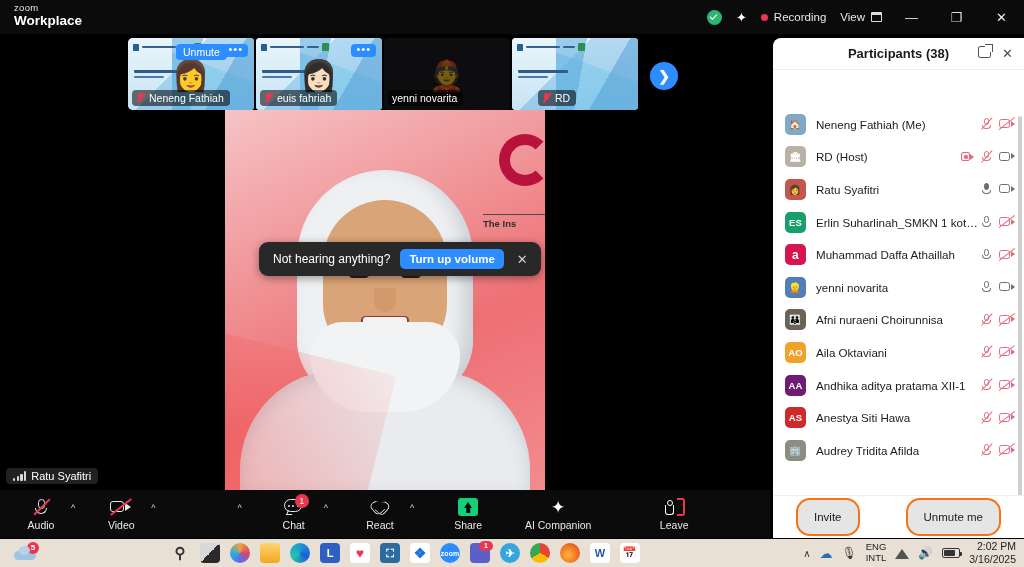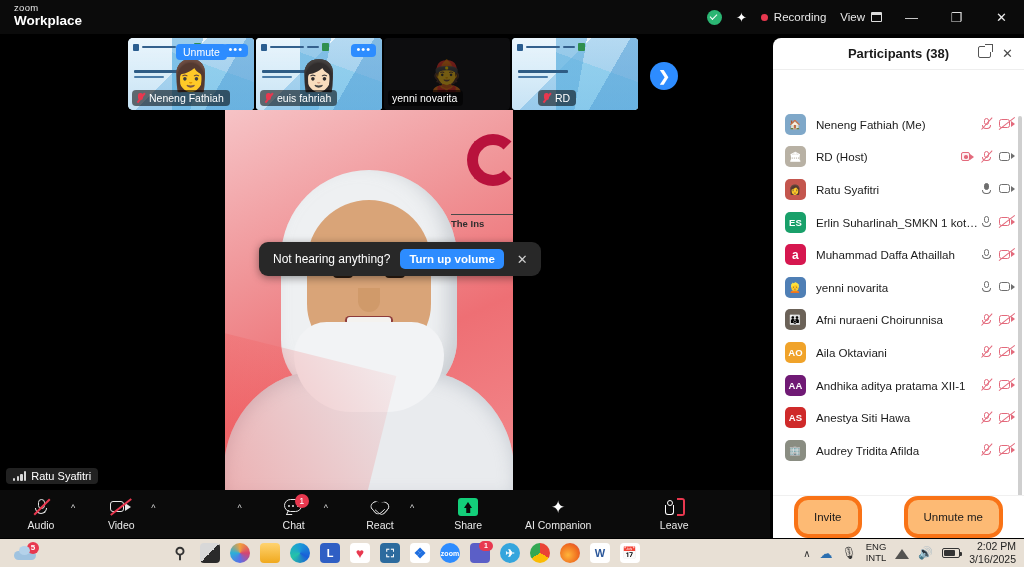--- a/index.html
+++ b/index.html
@@ -96,21 +96,21 @@
   .tile-person-1 { background: linear-gradient(160deg,#d8ecfa,#b9dcf2); }
   .tile-person-2 { background:#0d0d0f; }
   .avatar-emoji { position:absolute; left:50%; top:20px; transform:translateX(-50%); font-size:30px; }
 
   
   .stage {
     position: absolute; left: 0; top: 110px; width: 770px; height: 380px;
     background: #000; overflow:hidden;
   }
   .speaker {
-    position:absolute; left: 225px; top: 0; width: 288px; height: 380px; overflow:hidden;
+    position:absolute; left: 225px; top: 0; width: 320px; height: 380px; overflow:hidden;
     background: linear-gradient(155deg,#f6c3c6 0%, #f09497 35%, #ee6f74 62%, #f38b8e 100%);
   }
   .speaker::after {
     content:""; position:absolute; left:-40px; bottom:-60px; width:190px; height:200px;
     background: linear-gradient(45deg, rgba(240,70,70,.45), rgba(245,140,140,.1));
     transform: rotate(14deg);
   }
   .logo-o {
     position:absolute; right:-6px; top:24px; width:52px; height:52px; border-radius:50%;
     border:11px solid #b8123c; border-right-color:transparent;
@@ -282,22 +282,22 @@
   .cm.off .bx { border-color:#e36a7c; } .cm.off .tr { border-left-color:#e36a7c; }
   .cm.off::after { content:""; position:absolute; left:-2px; top:4.5px; width:20px; height:1.4px; background:#e36a7c; transform:rotate(-38deg);}
   .recico { position:relative; width:13px; height:9px; }
   .recico .bx { position:absolute; left:0; top:0; width:9px; height:9px; border:1.3px solid #e36a7c; border-radius:2px; background:#fdeef0;}
   .recico .dt { position:absolute; left:3px; top:3px; width:3.5px; height:3.5px; border-radius:50%; background:#e36a7c;}
   .recico .tr { position:absolute; right:0; top:1.5px; width:0;height:0; border-top:3px solid transparent; border-bottom:3px solid transparent; border-left:4px solid #e36a7c;}
   .pfoot {
     position:absolute; left:0; right:0; bottom:0; height:43px; background:#fff;
     display:flex; align-items:center; justify-content:space-around; border-top:1px solid #f0f0f0;
   }
-  .pbtn { border:4px solid #f97316; border-radius:14px; font-size:11.5px; color:#1b1b1b;
-          padding:11px 16px; background:#fdba74; font-family:"Liberation Sans", sans-serif; }
+  .pbtn { border:2px solid #f97316; border-radius:14px; font-size:11.5px; color:#1b1b1b;
+          padding:11px 16px; background:#e5e5e5; font-family:"Liberation Sans", sans-serif; }
   .pscroll { position:absolute; right:2px; top:78px; width:4px; height:390px; background:#cfcfcf; border-radius:2px; }
 
   
   .taskbar {
     position:absolute; left:0; bottom:0; width:1024px; height:28px;
     background:#e8e0d5; display:flex; align-items:center;
   }
   .tb-weather { position:absolute; left:14px; display:flex; align-items:center; }
   .cloud { position:relative; width:22px; height:13px; }
   .cloud::before { content:""; position:absolute; left:0; bottom:0; width:22px; height:9px; background:#9fc3e0; border-radius:6px;}

